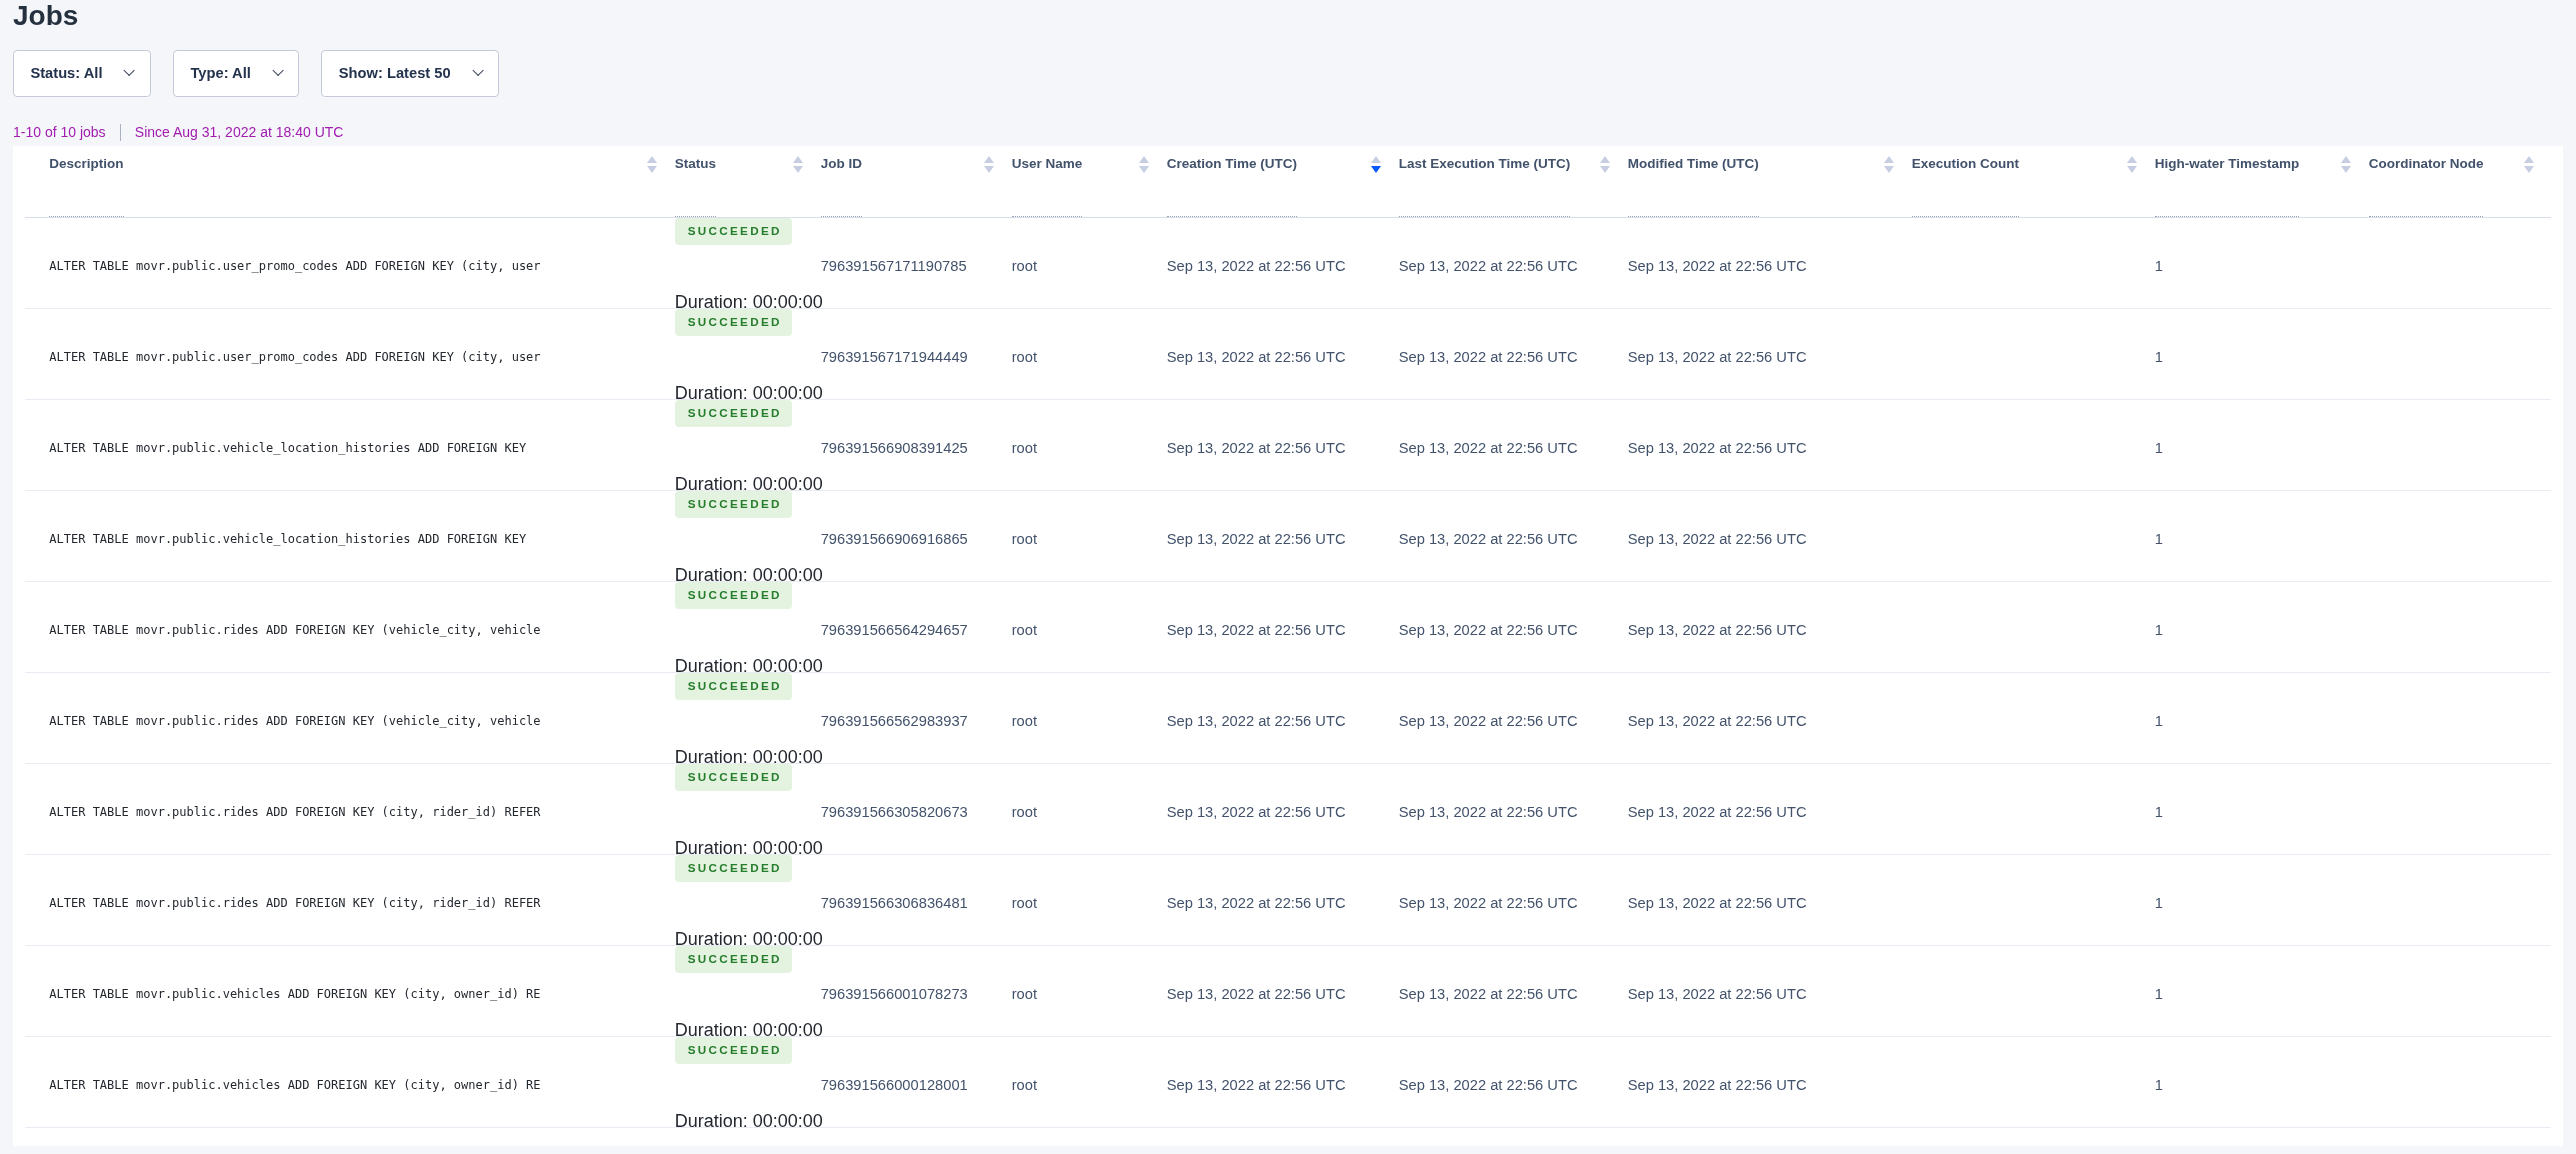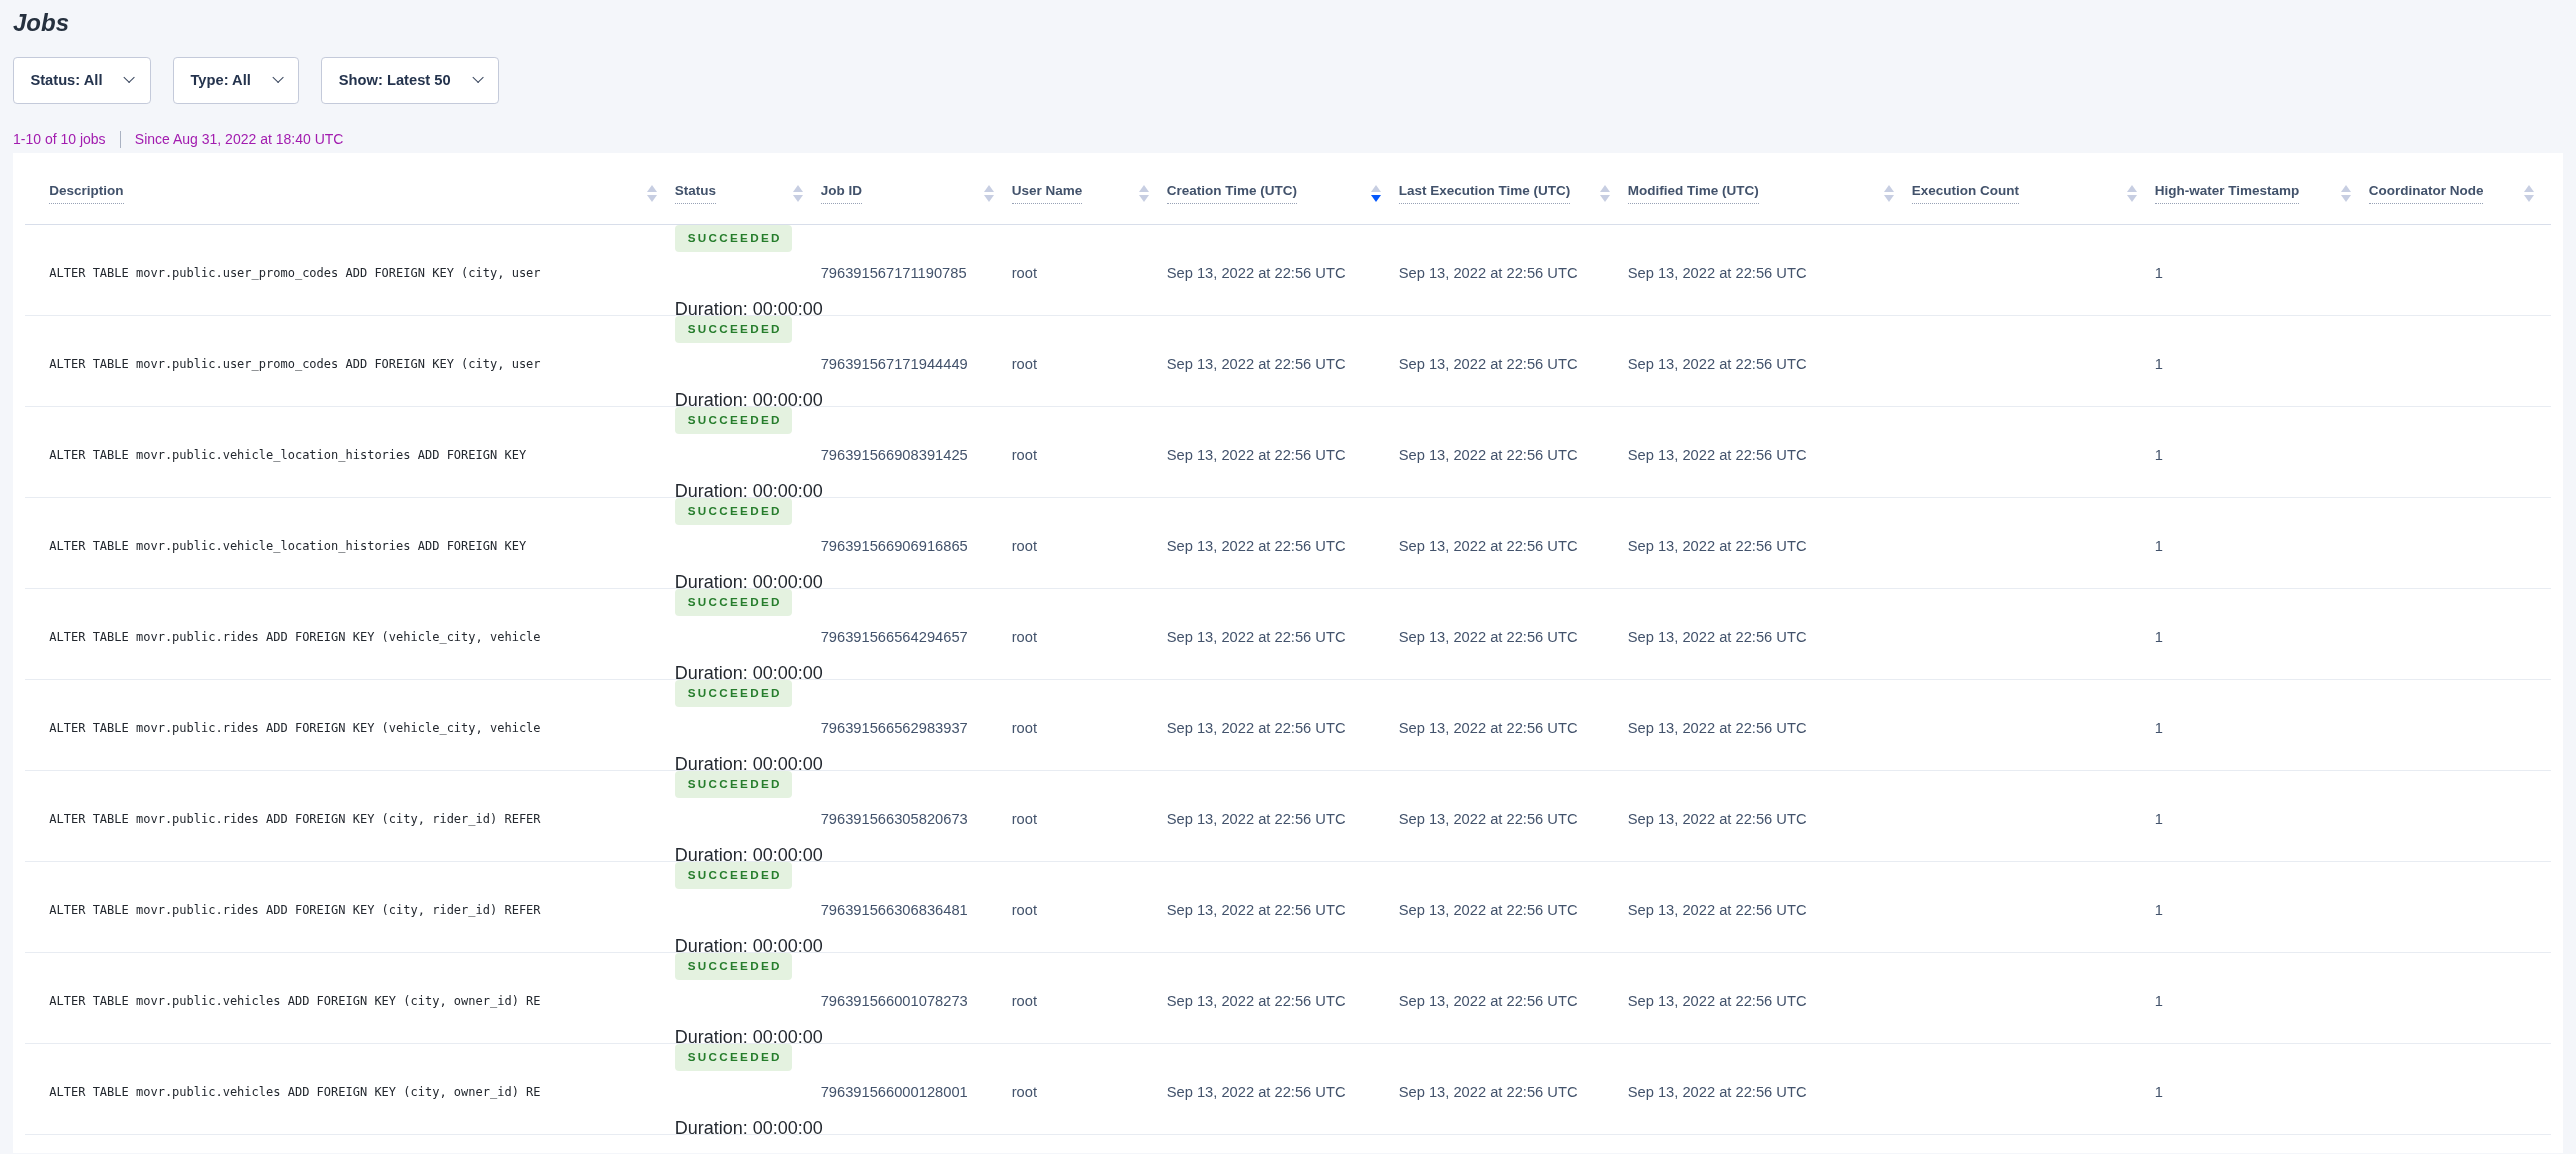--- a/index.html
+++ b/index.html
@@ -13,22 +13,22 @@
   *{box-sizing:border-box;}
   html,body{margin:0;padding:0;}
   body{
     width:2576px;height:1155px;overflow:hidden;
     background:var(--bg);
     font-family:"Liberation Sans",sans-serif;
     color:var(--text-body);
   }
   .page{padding:0 13px;}
   .page-title{
-    margin:0;padding-top:11px;
-    font-size:24px;line-height:24.6px;font-weight:700;color:var(--title);font-style:italic;
+    margin:0;padding-top:4px;
+    font-size:28px;line-height:24.6px;font-weight:700;color:var(--title);
   }
   
   .filters{display:flex;gap:22px;margin-top:21px;}
   .filter-btn{
     height:47px;padding:0 16.4px;display:flex;align-items:center;gap:23px;
     background:var(--card);border:1.2px solid var(--btn-border);border-radius:4.1px;
     font-family:"Liberation Sans",sans-serif;
     font-size:14.7px;font-weight:700;color:var(--btn-text);cursor:pointer;
   }
   .chevron{
@@ -41,21 +41,21 @@
   .vdiv{width:1.2px;height:17.6px;background:#aab2c2;}
   
   .card{margin-top:5.3px;background:var(--card);padding:0 11.7px 17.6px 11.7px;}
   .thead,.row{
     display:grid;
     grid-template-columns:650px 146px 191px 155px 232px 229px 284px 243px 214px 1fr;
     align-items:center;
   }
   .thead{height:72px;border-bottom:1.2px solid var(--border-header);}
   .th{
-    display:flex;align-items:center;justify-content:space-between;
+    display:flex;justify-content:space-between;
     padding-right:17.6px;height:100%;cursor:pointer;
   }
   .th-label{
     margin-top:9.4px;
     font-size:13.5px;font-weight:700;color:var(--text-body);
     padding-bottom:5.3px;border-bottom:1.8px dotted var(--dotted);
     white-space:nowrap;
   }
   .col-description .th-label{margin-left:24.6px;}
   .sort{display:flex;flex-direction:column;align-items:center;margin-top:9.4px;flex:0 0 auto;}

